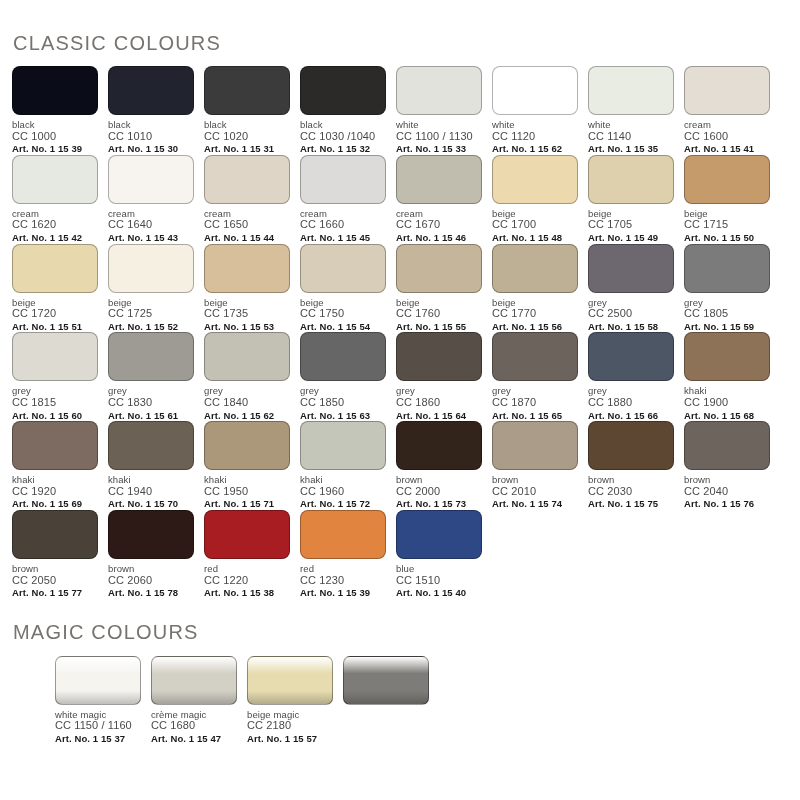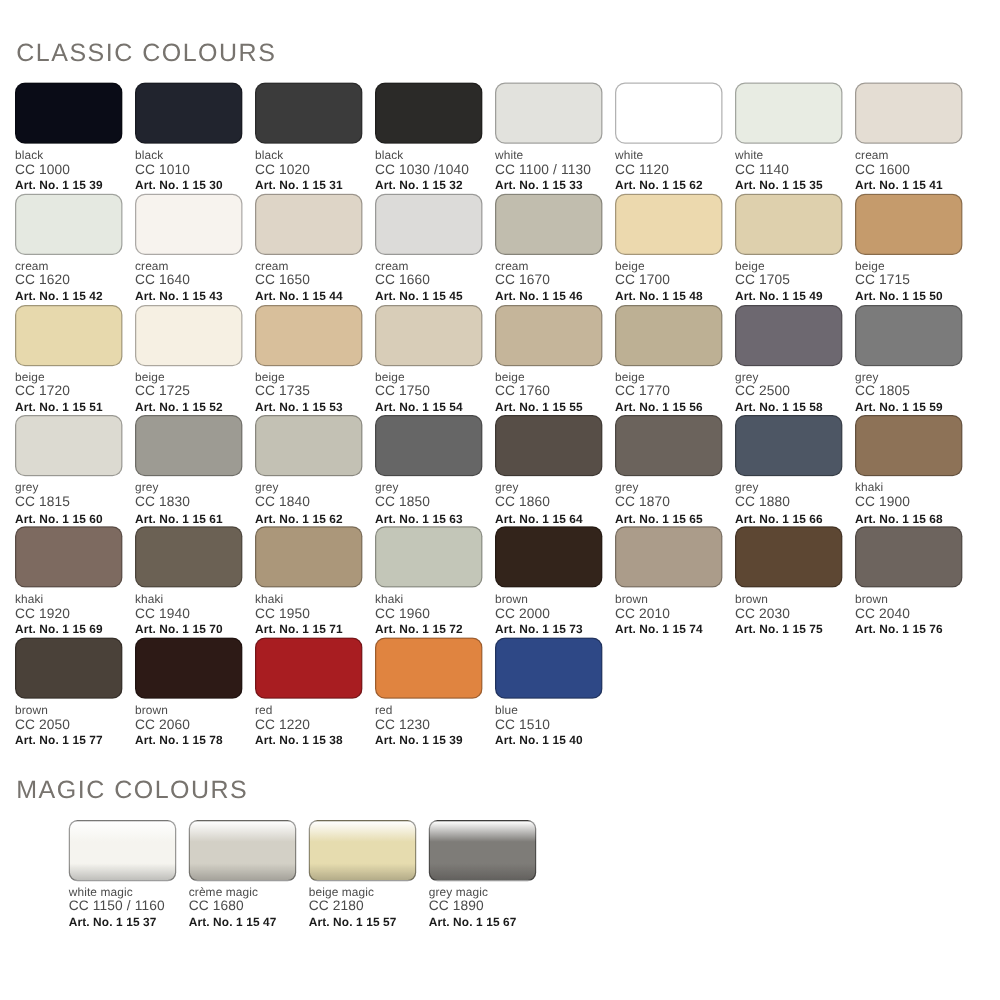--- a/index.html
+++ b/index.html
@@ -475,21 +475,16 @@
       <div class="swatch-cell">
         <div class="chip magic" style="background: linear-gradient(rgb(255, 255, 255) 0%, rgb(230, 220, 175) 35%, rgb(230, 220, 175) 72%, rgba(0, 0, 0, 0.22) 100%), rgb(230, 220, 175);"></div>
         <div class="labels">
           <div class="lbl-name">beige magic</div>
           <div class="lbl-code">CC 2180</div>
           <div class="lbl-art">Art. No. 1 15 57</div>
         </div>
       </div>
       <div class="swatch-cell">
         <div class="chip magic" style="background: linear-gradient(rgb(255, 255, 255) 0%, rgb(126, 124, 120) 35%, rgb(126, 124, 120) 72%, rgba(0, 0, 0, 0.22) 100%), rgb(126, 124, 120);"></div>
-        <div class="labels">
-          <div class="lbl-name">grey magic</div>
-          <div class="lbl-code">CC 1890</div>
-          <div class="lbl-art">Art. No. 1 15 67</div>
-        </div>
       </div>
     </div>
 
 </div>
 
 </body></html>

